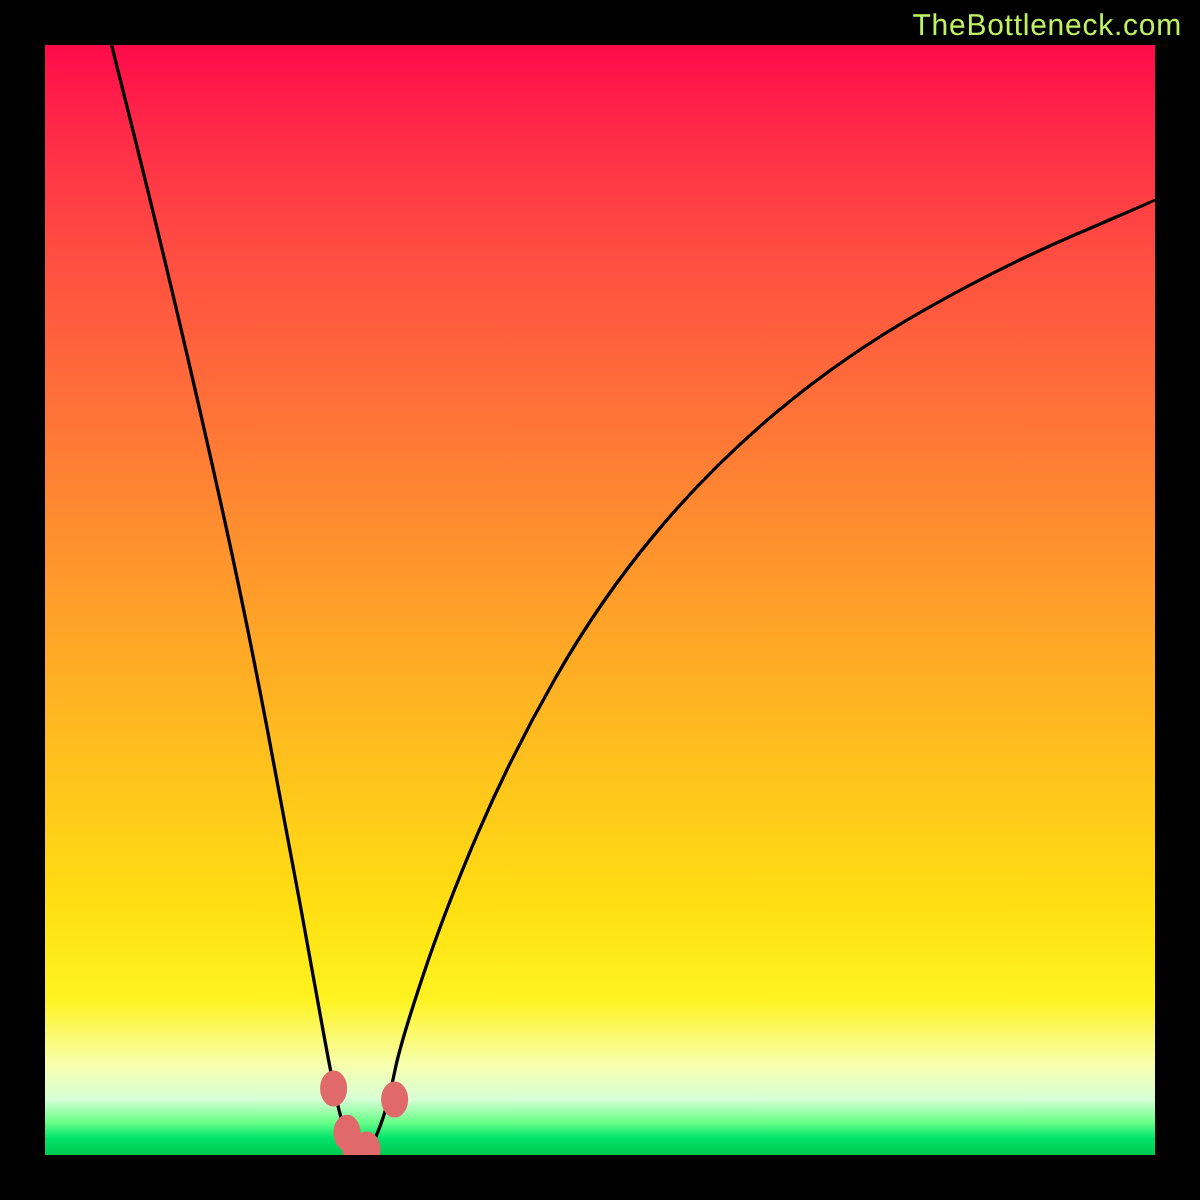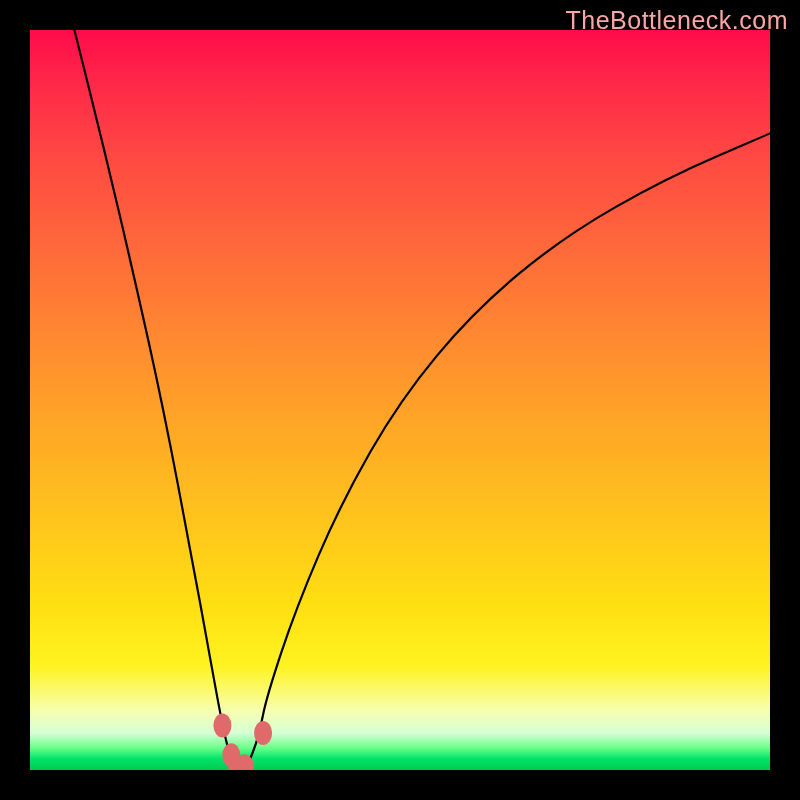--- a/index.html
+++ b/index.html
@@ -14,22 +14,22 @@
   .frame {
     position: relative;
     width: 800px;
     height: 800px;
     background: #000;
   }
   .watermark {
     position: absolute;
     top: 6px;
     right: 12px;
-    color: #fca5a5;
-    font-size: 25px;
+    color: #bef264;
+    font-size: 20px;
     font-weight: 400;
     letter-spacing: 0.5px;
     z-index: 10;
   }
   .plot-area {
     position: absolute;
     left: 30px;
     top: 30px;
     width: 740px;
     height: 740px;

